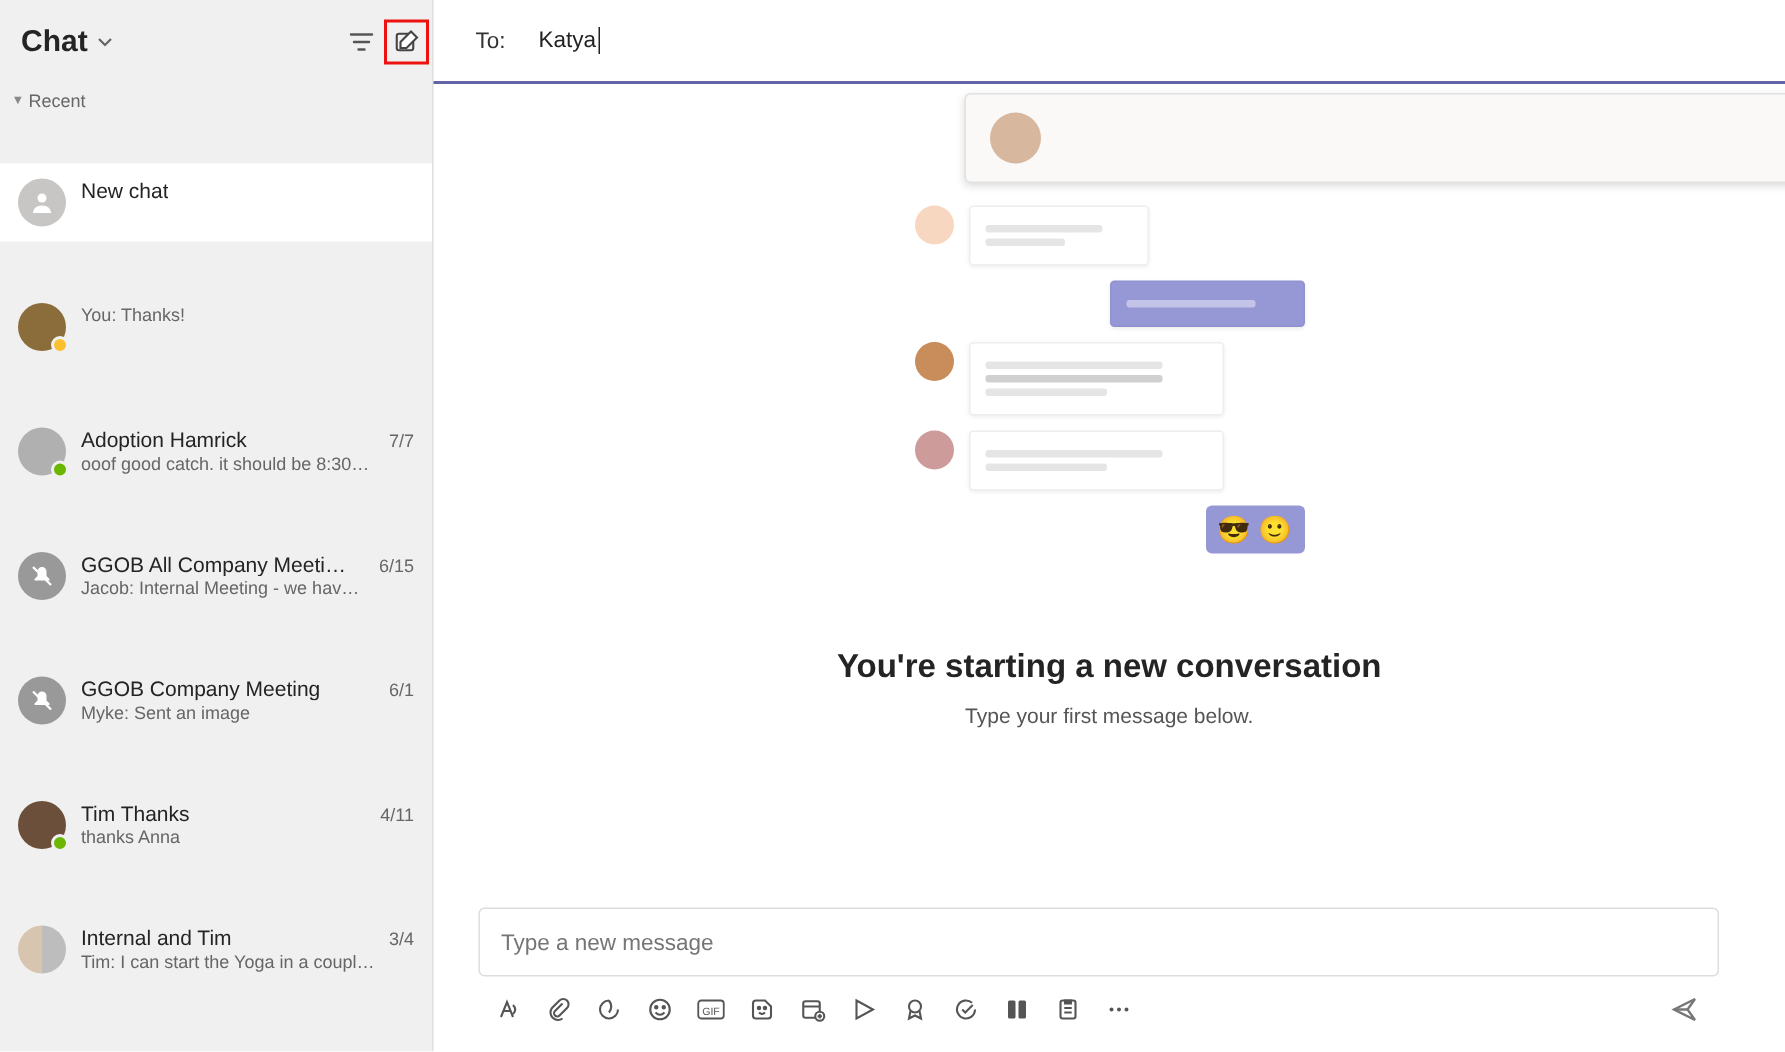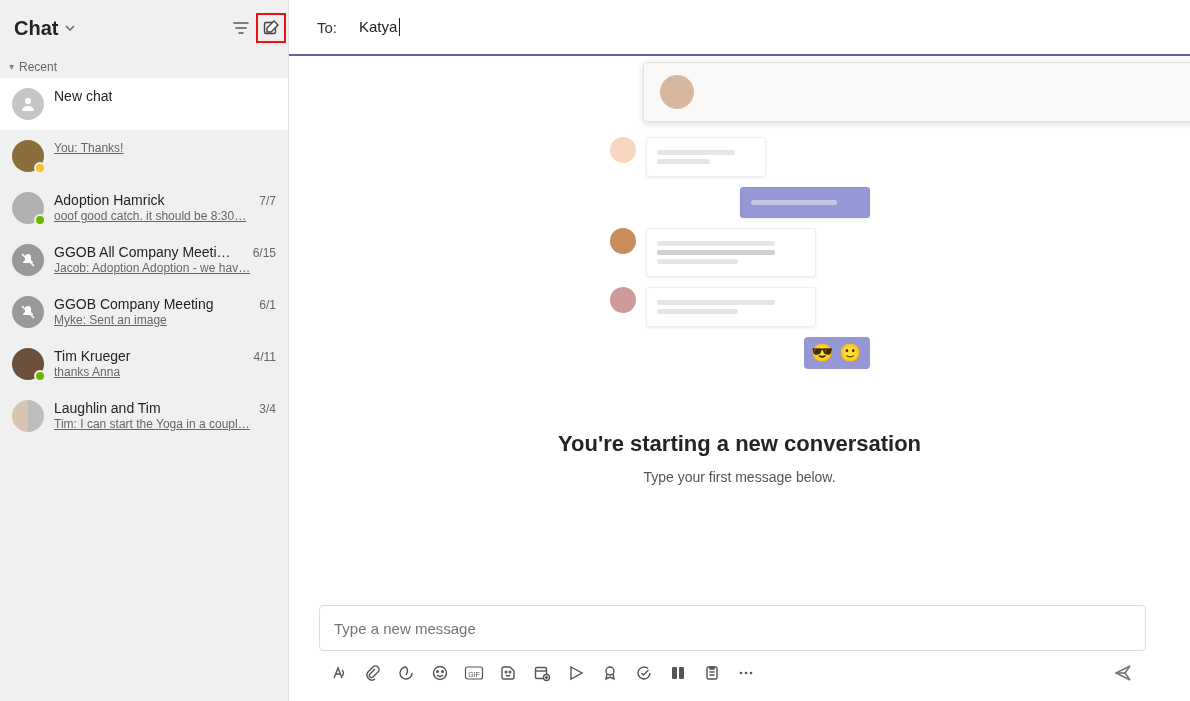--- a/index.html
+++ b/index.html
@@ -10,37 +10,37 @@
   .sidebar { width: 289px; height: 100%; background: #f0f0f0; border-right: 1px solid #e1e1e1; display: flex; flex-direction: column; }
   .sidebar-header { display: flex; align-items: center; padding: 10px 2px 10px 14px; height: 56px; }
   .sidebar-title { font-size: 20px; font-weight: 700; color: #242424; margin-right: 4px;}
   .chev { margin-left: 2px; color: #666;}
   .spacer { flex: 1; }
   .header-btn { width: 30px; height: 30px; display: flex; align-items: center; justify-content: center; background: transparent; border: none; cursor: pointer; color: #555; }
   .header-btn.highlight { border: 2px solid #e11; }
   .recent-header { display: flex; align-items: center; padding: 4px 10px; font-size: 12px; color: #666; }
   .recent-caret { margin-right: 4px; font-size: 10px; color: #888; transform: rotate(90deg); display:inline-block;}
   .chat-list { flex: 1; overflow-y: auto; }
-  .chat-item { display: flex; align-items: flex-start; padding: 10px 12px; cursor: pointer; }
+  .chat-item { display: flex; align-items: flex-start; padding: 10px 12px; cursor: pointer; margin-top: 31px; }
   .chat-item.active { background: #fff; }
   .avatar { width: 32px; height: 32px; border-radius: 50%; background: #ccc; flex-shrink: 0; position: relative; display: flex; align-items:center; justify-content:center; color:#fff; font-size:15px;}
   .avatar .presence { position: absolute; right: -2px; bottom: -2px; width: 12px; height: 12px; border-radius: 50%; border: 2px solid #f0f0f0; }
   .presence.away { background: #fbc02d; }
   .presence.avail { background: #6bb700; }
   .avatar.muted { background: #999; }
   .avatar.muted svg { width: 16px; height: 16px; }
   .avatar.group { background: none; }
   .avatar.group .half { position:absolute; top:0; width:16px; height:32px; background:#ccc;}
   .avatar.group .half.l { left:0; border-top-left-radius:16px; border-bottom-left-radius:16px; background:#d8c5b0;}
   .avatar.group .half.r { right:0; border-top-right-radius:16px; border-bottom-right-radius:16px; background:#bdbdbd;}
   .chat-text { margin-left: 10px; flex: 1; min-width: 0; }
   .row1 { display: flex; justify-content: space-between; align-items: baseline; }
   .name { font-size: 14px; color: #242424; font-weight: 400; white-space: nowrap; overflow: hidden; text-overflow: ellipsis; }
   .time { font-size: 12px; color: #666; margin-left: 6px; flex-shrink: 0; }
-  .preview { font-size: 12px; color: #666; white-space: nowrap; overflow: hidden; text-overflow: ellipsis; margin-top: 1px; text-decoration: underline; }
+  .preview { font-size: 12px; color: #666; white-space: nowrap; overflow: hidden; text-overflow: ellipsis; margin-top: 1px; }
   .newchat-avatar { background: #c8c6c4; color: #fff; }
 
   
   .main { flex: 1; display: flex; flex-direction: column; position: relative; }
   .to-bar { height: 56px; display: flex; align-items: center; padding: 0 28px; border-bottom: 2px solid #6264a7; }
   .to-label { font-size: 15px; color: #333; margin-right: 22px; }
   .to-input-wrap { position: relative; flex: 1; }
   .to-input { border: none; outline: none; font-size: 15px; color: #222; width: 300px; }
   .to-input::after{content:"";}
   .caret { display:inline-block; width:1px; height:18px; background:#222; vertical-align:middle; margin-left:2px; animation: none;}
@@ -157,21 +157,21 @@
                 <path d="M8 2a3 3 0 0 0-3 3v3l-2 2v1h10v-1l-2-2V5a3 3 0 0 0-3-3z"></path>
                 <line x1="2" y1="2" x2="14" y2="14" stroke="#fff" stroke-width="1.5"></line>
               </svg>
             </span>
         </div>
         <div class="chat-text">
           <div class="row1">
             <span class="name">GGOB All Company Meeti…</span>
             <span class="time">6/15</span>
           </div>
-          <div class="preview">Jacob: Adoption Adoption - we hav…</div>
+          <div class="preview">Jacob: Internal Meeting - we hav…</div>
         </div>
       </div>
 
       <div class="chat-item">
         <div class="avatar muted">
           <span>
               <svg viewBox="0 0 16 16" fill="#fff">
                 <path d="M8 2a3 3 0 0 0-3 3v3l-2 2v1h10v-1l-2-2V5a3 3 0 0 0-3-3z"></path>
                 <line x1="2" y1="2" x2="14" y2="14" stroke="#fff" stroke-width="1.5"></line>
               </svg>
@@ -185,35 +185,35 @@
           <div class="preview">Myke: Sent an image</div>
         </div>
       </div>
 
       <div class="chat-item">
         <div class="avatar" style="background:#6b4f3a">
             <span class="presence avail"></span>
           </div>
         <div class="chat-text">
           <div class="row1">
-            <span class="name">Tim Krueger</span>
+            <span class="name">Tim Thanks</span>
             <span class="time">4/11</span>
           </div>
           <div class="preview">thanks Anna</div>
         </div>
       </div>
 
       <div class="chat-item">
         <div class="avatar group">
           <span class="half l"></span>
             <span class="half r"></span>
         </div>
         <div class="chat-text">
           <div class="row1">
-            <span class="name">Laughlin and Tim</span>
+            <span class="name">Internal and Tim</span>
             <span class="time">3/4</span>
           </div>
           <div class="preview">Tim: I can start the Yoga in a coupl…</div>
         </div>
       </div>
     </div>
   </aside>
 
   <main class="main">
     <div class="to-bar">

